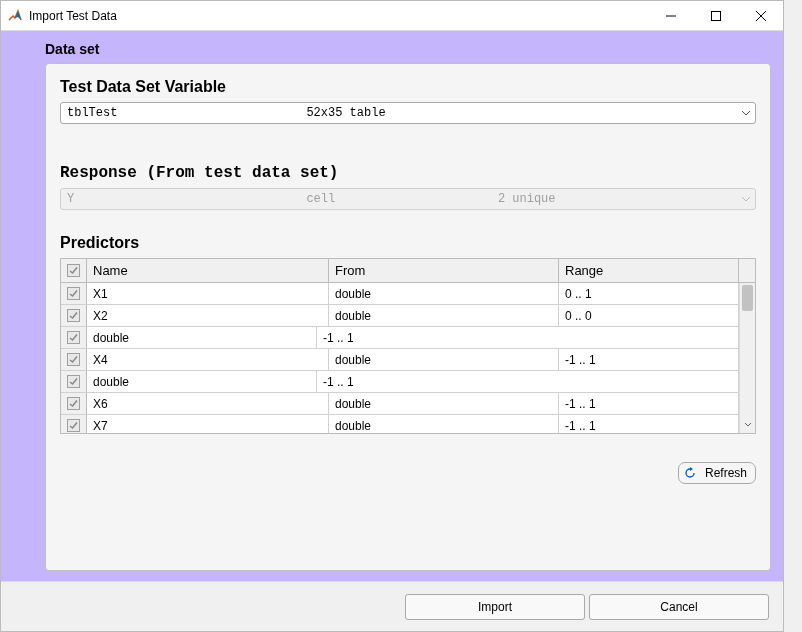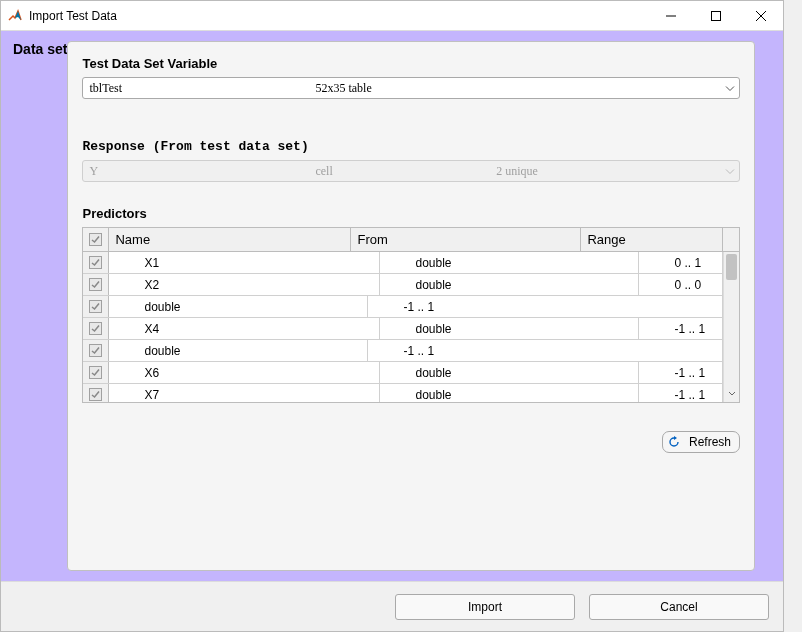--- a/index.html
+++ b/index.html
@@ -39,58 +39,59 @@
   .titlebar .spacer { flex: 1; }
   .titlebar .win-btn {
     width: 45px; height: 30px;
     display: flex; align-items: center; justify-content: center;
     color: #000;
   }
   .titlebar .win-btn svg { stroke: #333; }
   
   .content {
     flex: 1;
-    padding: 10px 28px 10px 12px;
-    display: flex;
-    flex-direction: row;
+    padding: 10px 12px 10px 12px;
+    display: flex;
+    flex-direction: column;
     overflow: hidden;
+    margin-left: 32px;
   }
   .section-title {
     font-size: 14px;
     font-weight: bold;
     margin-bottom: 6px;
   }
   .panel {
     border: 1px solid #c0c0c0;
     border-radius: 4px;
     background: #f5f5f5;
     padding: 12px 14px 14px 14px;
     flex: 1;
     display: flex;
     flex-direction: column;
     overflow: hidden;
   }
   .field-label {
-    font-size: 13px;
+    font-size: 16px;
     font-weight: bold;
     margin-bottom: 6px;
     margin-top: 2px;
     color: #000;
   }
   .field-label.gap-top { margin-top: 40px; font-family: Liberation Mono, monospace; }
   .field-label.gap-top-sm { margin-top: 24px; }
   .dropdown {
     width: 100%;
     height: 22px;
     border: 1px solid #a9a9a9;
     border-radius: 3px;
     background: #fff;
     display: flex;
     align-items: center;
-    font-family: Liberation Serif, serif;
+    font-family: Liberation Mono, monospace;
     font-size: 12px;
     padding: 0 4px 0 6px;
     position: relative;
   }
   .dropdown.disabled {
     background: #f0f0f0;
     color: #a0a0a0;
     border-color: #cfcfcf;
   }
   .dropdown .col {
@@ -143,21 +144,20 @@
     position: relative;
   }
   .rows-scroll {
     position: absolute;
     top: 0; left: 0; right: 16px; bottom: 0;
   }
   .tbl-row {
     display: flex;
     height: 22px;
     border-bottom: 1px solid #d0d0d0;
-    gap: 29px;
   }
   .tbl-row .td {
     border-right: 1px solid #d0d0d0;
     padding: 2px 6px;
     font-size: 12px;
     display: flex;
     align-items: center;
     color: #000;
     background: #fff;
   }
@@ -222,21 +222,21 @@
     width: 14px; height: 14px;
     display: inline-flex;
   }
   
   .bottom-bar {
     height: 50px;
     border-top: 1px solid #dcdcdc;
     display: flex;
     align-items: center;
     justify-content: flex-end;
-    gap: 14px;
+    gap: 4px;
     padding: 0 14px;
     background: #f0f0f0;
   }
   .big-btn {
     width: 180px;
     height: 26px;
     border: 1px solid #a9a9a9;
     border-radius: 3px;
     background: #f9f9f9;
     font-size: 12px;

